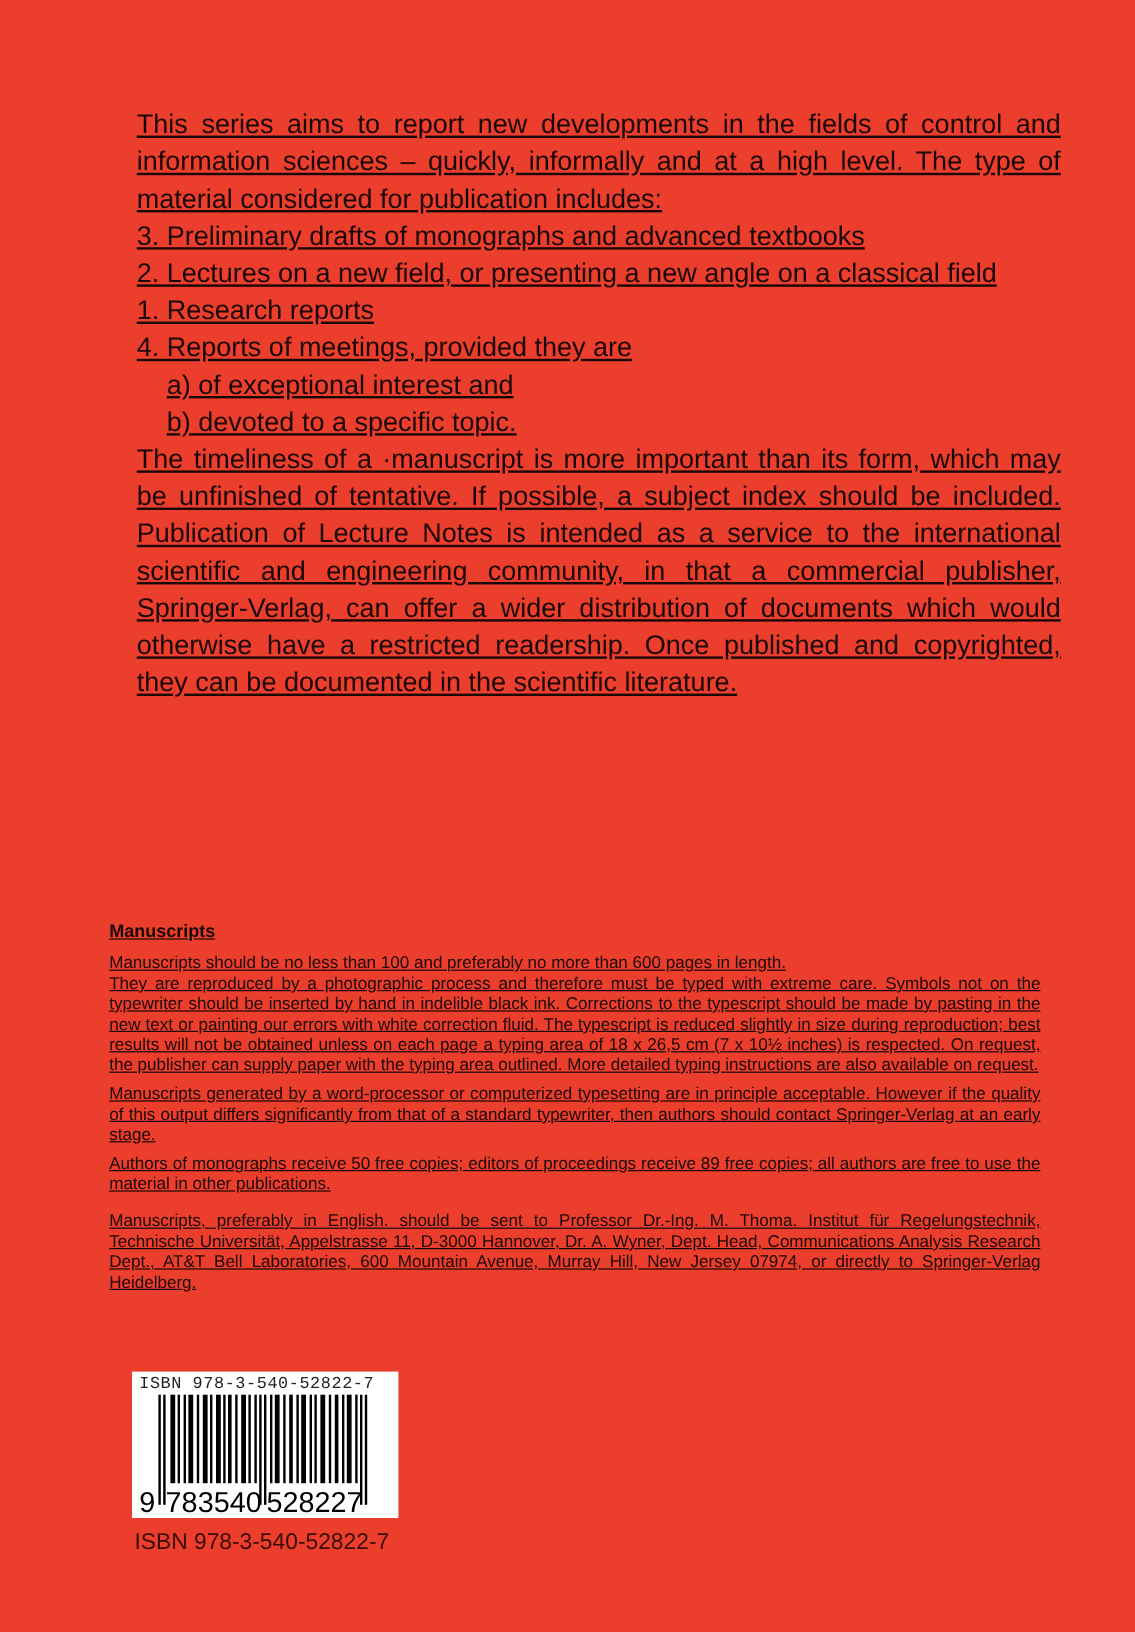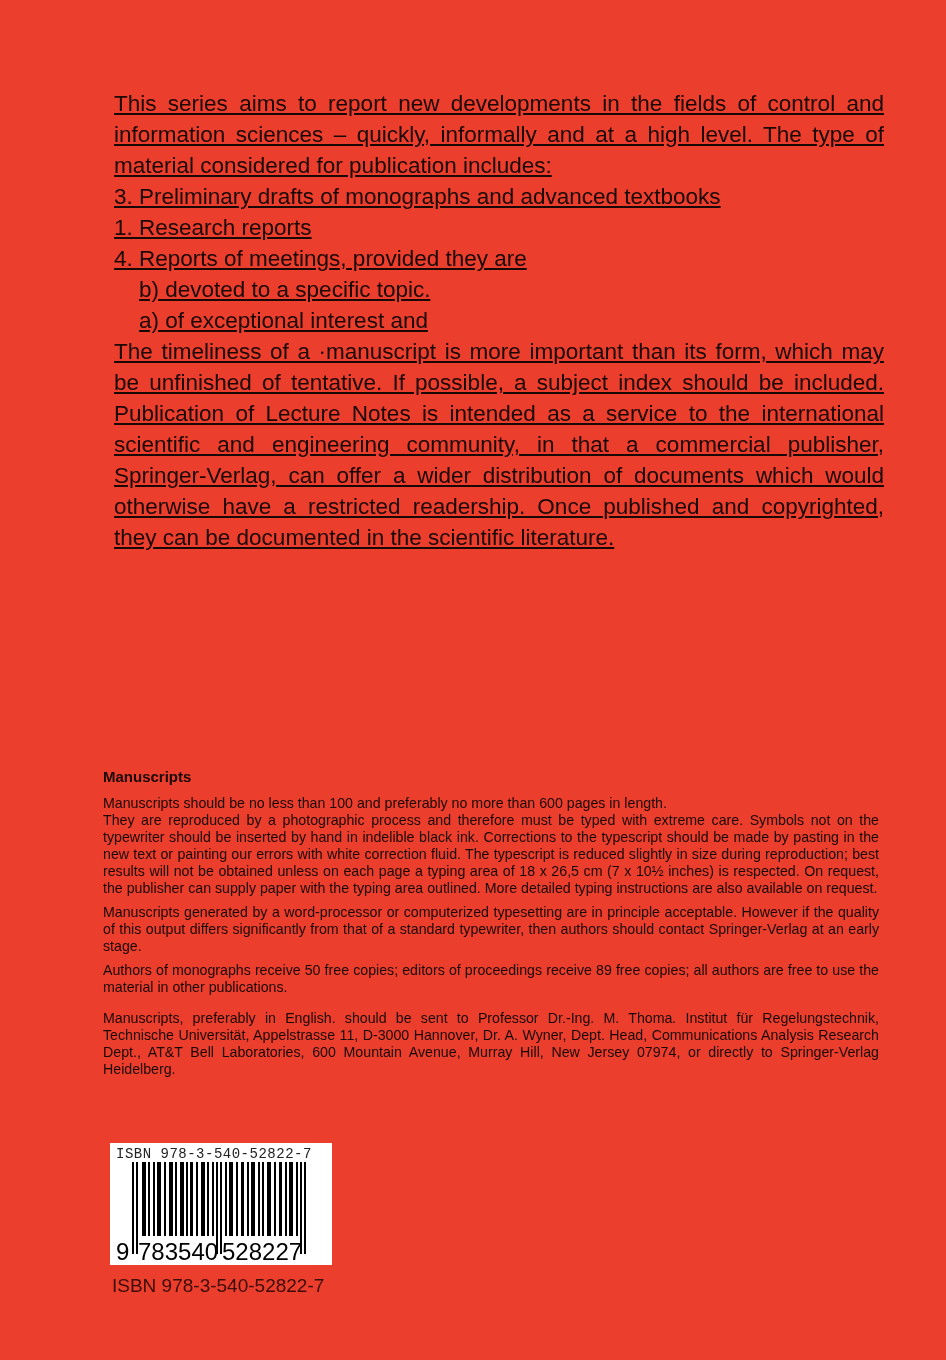--- a/index.html
+++ b/index.html
@@ -14,22 +14,22 @@
     position: absolute; left: 114px; top: 88px; width: 770px;
     font-size: 22.5px; line-height: 31px; text-decoration: underline;
   }
   .top-block p { margin: 0; }
   .justify { text-align: justify; text-align-last: left; }
   .list-item { margin-top: 4px; }
   .sub-item { padding-left: 25px; margin-top: 4px; }
   .closing { margin-top: 4px; }
 
   .manuscripts {
-    position: absolute; left: 103px; top: 768px; width: 776px;
-    font-size: 14.2px; line-height: 17px;
+    position: absolute; left: 91px; top: 768px; width: 776px;
+    font-size: 14.2px; line-height: 17px; text-decoration: underline;
   }
   .manuscripts h2 { margin: 0 0 10px 0; font-size: 15px; font-weight: bold; }
   .manuscripts p { margin: 0 0 7px 0; }
   .manuscripts .gap { margin-top: 14px; }
 
   .barcode {
     position: absolute; left: 110px; top: 1143px;
     width: 222px; height: 122px;
     background: #fff;
     box-sizing: border-box; padding: 4px 6px;
@@ -43,24 +43,25 @@
     position: absolute; left: 112px; top: 1275px;
     font-size: 19px; color: #3a0d08;
   }
 </style>
 </head>
 <body>
 
 <div class="top-block">
   <p class="justify">This series aims to report new developments in the fields of control and information sciences – quickly, informally and at a high level. The type of material considered for publication includes:</p>
   <p class="list-item">3. Preliminary drafts of monographs and advanced textbooks</p>
+  <p class="list-item">2. Lectures on a new field, or presenting a new angle on a classical field</p>
   <p class="list-item">1. Research reports</p>
   <p class="list-item">4. Reports of meetings, provided they are</p>
+  <p class="sub-item">a) of exceptional interest and</p>
   <p class="sub-item">b) devoted to a specific topic.</p>
-  <p class="sub-item">a) of exceptional interest and</p>
   <p class="closing justify">The timeliness of a ·manuscript is more important than its form, which may be unfinished of tentative. If possible, a subject index should be included. Publication of Lecture Notes is intended as a service to the international scientific and engineering community, in that a commercial publisher, Springer-Verlag, can offer a wider distribution of documents which would otherwise have a restricted readership. Once published and copyrighted, they can be documented in the scientific literature.</p>
 </div>
 
 <div class="manuscripts">
   <h2>Manuscripts</h2>
   <p style="margin:0">Manuscripts should be no less than 100 and preferably no more than 600 pages in length.</p>
   <p class="justify">They are reproduced by a photographic process and therefore must be typed with extreme care. Symbols not on the typewriter should be inserted by hand in indelible black ink. Corrections to the typescript should be made by pasting in the new text or painting our errors with white correction fluid. The typescript is reduced slightly in size during reproduction; best results will not be obtained unless on each page a typing area of 18 x 26,5 cm (7 x 10½ inches) is respected. On request, the publisher can supply paper with the typing area outlined. More detailed typing instructions are also available on request.</p>
   <p class="justify">Manuscripts generated by a word-processor or computerized typesetting are in principle acceptable. However if the quality of this output differs significantly from that of a standard typewriter, then authors should contact Springer-Verlag at an early stage.</p>
   <p class="justify">Authors of monographs receive 50 free copies; editors of proceedings receive 89 free copies; all authors are free to use the material in other publications.</p>
   <p class="justify gap">Manuscripts, preferably in English. should be sent to Professor Dr.-Ing. M. Thoma. Institut für Regelungstechnik, Technische Universität, Appelstrasse 11, D-3000 Hannover, Dr. A. Wyner, Dept. Head, Communications Analysis Research Dept., AT&amp;T Bell Laboratories, 600 Mountain Avenue, Murray Hill, New Jersey 07974, or directly to Springer-Verlag Heidelberg.</p>

